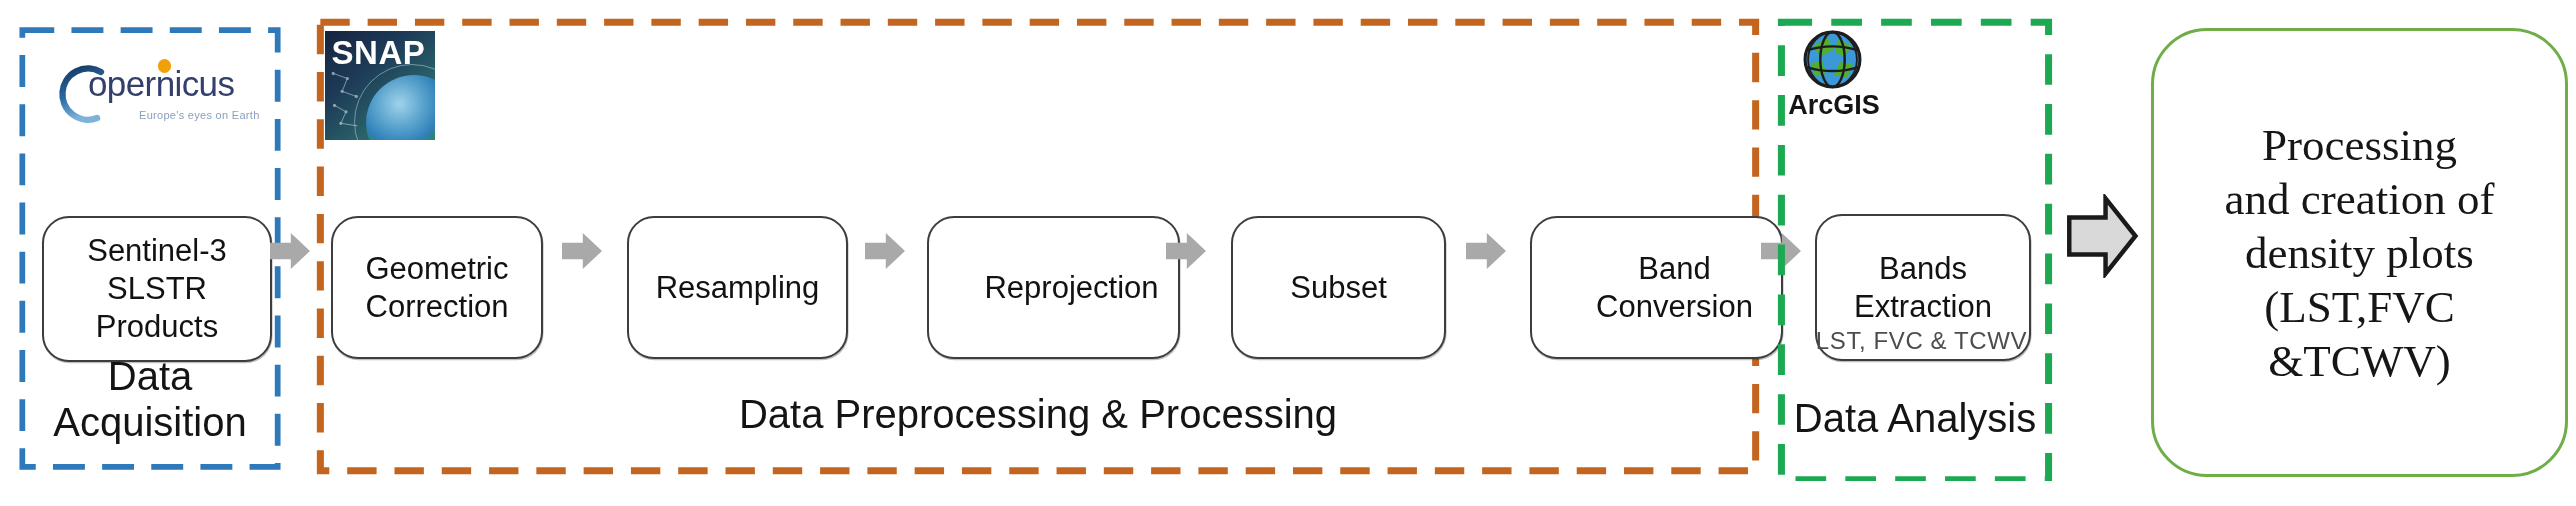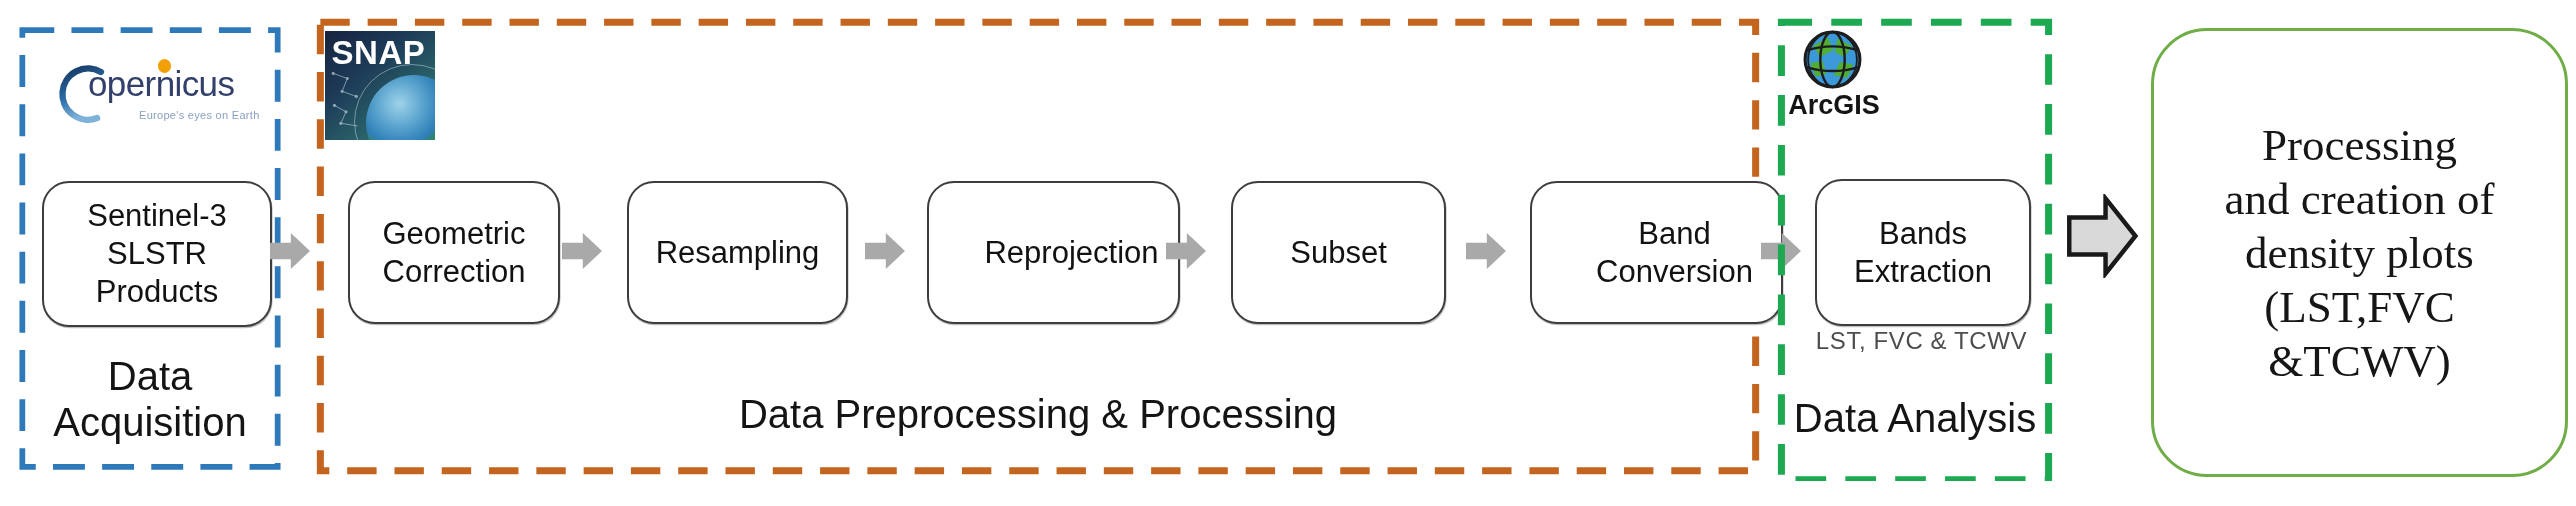--- a/index.html
+++ b/index.html
@@ -18,20 +18,21 @@
     position:absolute;
     background:#ffffff;
     border:2.6px solid #3d3d3d;
     border-radius:27px;
     display:flex;flex-direction:column;
     align-items:center;justify-content:center;
     text-align:center;
     color:#121212;
     font-size:31px;line-height:38px;
     box-shadow:0.6px 1.3px 0 rgba(0,0,0,0.25);
+    margin-top:35px;
   }
 
   
   .sarrow{
     position:absolute;
     width:40px;height:36px;
     background:#a9a9a9;
     clip-path:polygon(0% 27%, 52% 27%, 52% 0%, 100% 50%, 52% 100%, 52% 73%, 0% 73%);
   }
 
@@ -151,21 +152,21 @@
         <circle cx="44" cy="46" r="2.5" fill="#e8f6fa"></circle>
       <circle cx="10" cy="60" r="2.5" fill="#e8f6fa"></circle>
         <circle cx="28" cy="70" r="2.5" fill="#e8f6fa"></circle>
       <circle cx="20" cy="88" r="2.5" fill="#e8f6fa"></circle>
     </svg>
     <div class="snap-ring"></div>
     <div class="snap-earth"></div>
     <div class="snap-text">SNAP</div>
   </div>
 
-  <div class="pbox" style="left:348px;top:181px;width:208px;height:139px;">
+  <div class="pbox" style="left:331px;top:181px;width:208px;height:139px;">
     <div>Geometric</div>
     <div>Correction</div>
   </div>
 
   <div class="pbox" style="left:627px;top:181px;width:217px;height:139px;">
     <div>Resampling</div>
   </div>
 
   <div class="pbox" style="left:927px;top:181px;width:213px;height:139px;padding-left:36px;">
     <div>Reprojection</div>

